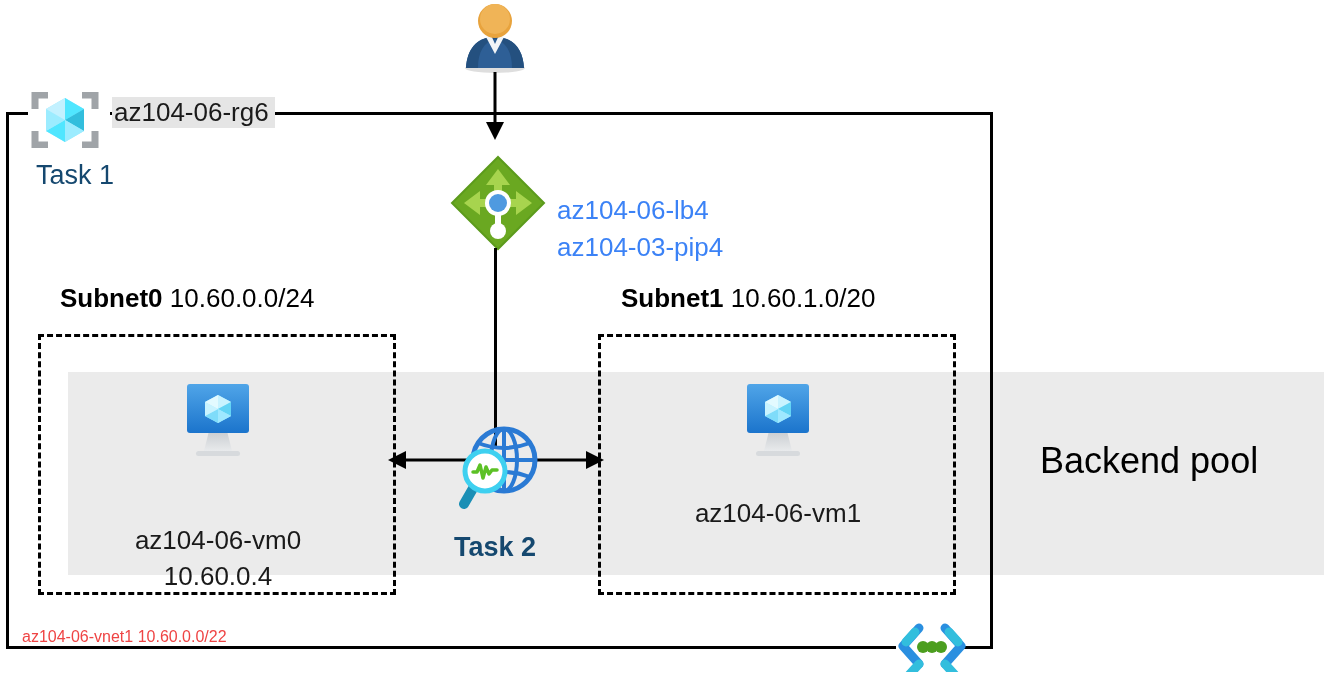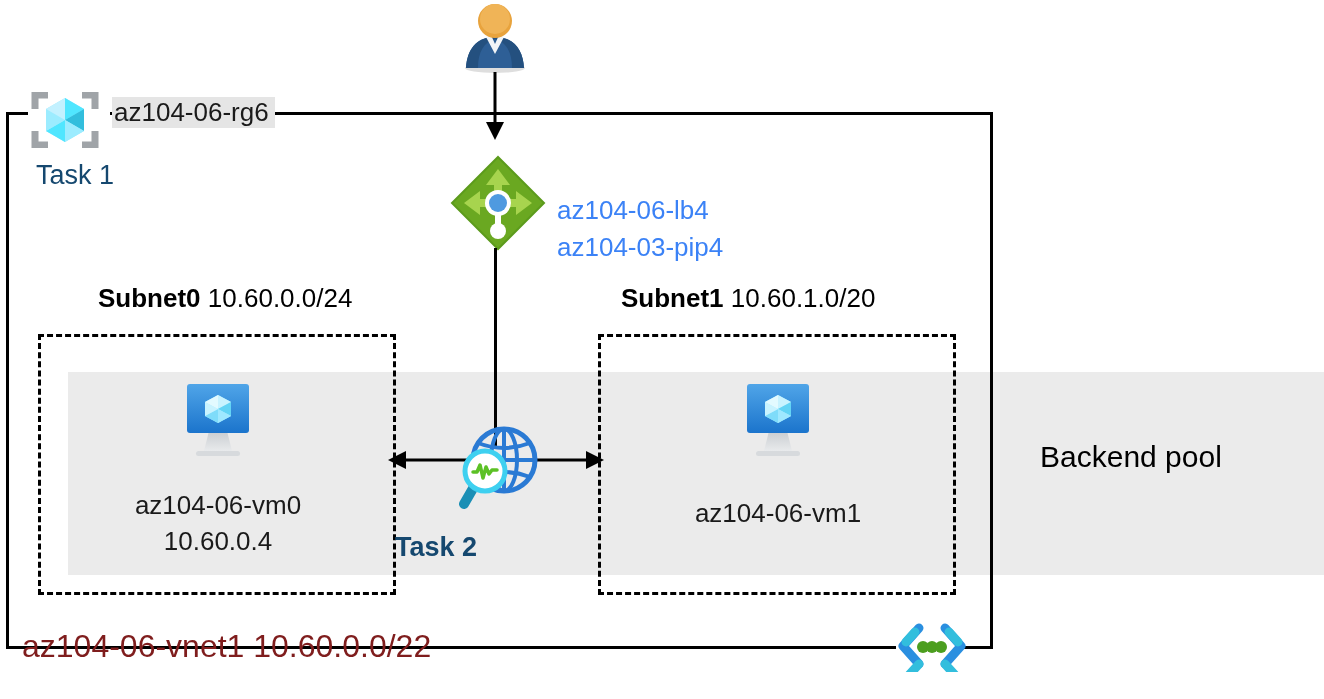--- a/index.html
+++ b/index.html
@@ -24,21 +24,21 @@
   .backend-band {
     left: 68px;
     top: 372px;
     width: 1256px;
     height: 203px;
     background: #ebebeb;
   }
   .backend-label {
     left: 1040px;
     top: 440px;
-    font-size: 30px;
+    font-size: 36px;
     color: #000000;
     white-space: nowrap;
   }
 
   
   .rg-left {
     left: 6px; top: 112px;
     width: 3px; height: 537px;
     background: #000000;
   }
@@ -105,21 +105,21 @@
     margin-top: 27px;
   }
 
   
   .subnet-head {
     font-size: 26px;
     color: #000000;
     white-space: nowrap;
   }
   .subnet-head b { font-weight: bold; }
-  .subnet0-head { left: 60px; top: 283px; margin-left: 38px; }
+  .subnet0-head { left: 60px; top: 283px; }
   .subnet1-head { left: 621px; top: 283px; }
 
   
   .subnet-box {
     border: 3px dashed #000000;
     box-sizing: border-box;
     background: transparent;
   }
   .subnet0-box { left: 38px; top: 334px; width: 358px; height: 261px; }
   .subnet1-box { left: 598px; top: 334px; width: 358px; height: 261px; }
@@ -128,40 +128,40 @@
   .vm-icon { width: 80px; height: 78px; }
   .vm0-icon { left: 178px; top: 381px; }
   .vm1-icon { left: 738px; top: 381px; }
   .vm-label {
     font-size: 26px;
     color: #1a1a1a;
     line-height: 36px;
     text-align: center;
     white-space: nowrap;
   }
-  .vm0-label { left: 68px; top: 487px; width: 300px; }
+  .vm0-label { left: 68px; top: 522px; width: 300px; }
   .vm1-label { left: 628px; top: 495px; width: 300px; }
 
   
   .nw-icon { left: 452px; top: 420px; width: 90px; height: 92px; }
   .task2-label {
     left: 395px; top: 532px;
     width: 200px;
-    text-align: left;
+    text-align: center;
     font-size: 27px;
     font-weight: bold;
     color: #15486f;
   }
   .double-arrow { left: 388px; top: 448px; width: 216px; height: 24px; }
 
   
   .vnet-label {
     left: 22px; top: 628px;
-    font-size: 32px;
-    color: #7f1d1d;
+    font-size: 16px;
+    color: #ef4444;
     white-space: nowrap;
   }
   .vnet-icon { left: 895px; top: 622px; width: 74px; height: 50px; }
 </style>
 </head>
 <body>
 
 <div id="canvas">
 
   <div class="abs backend-band"></div>

